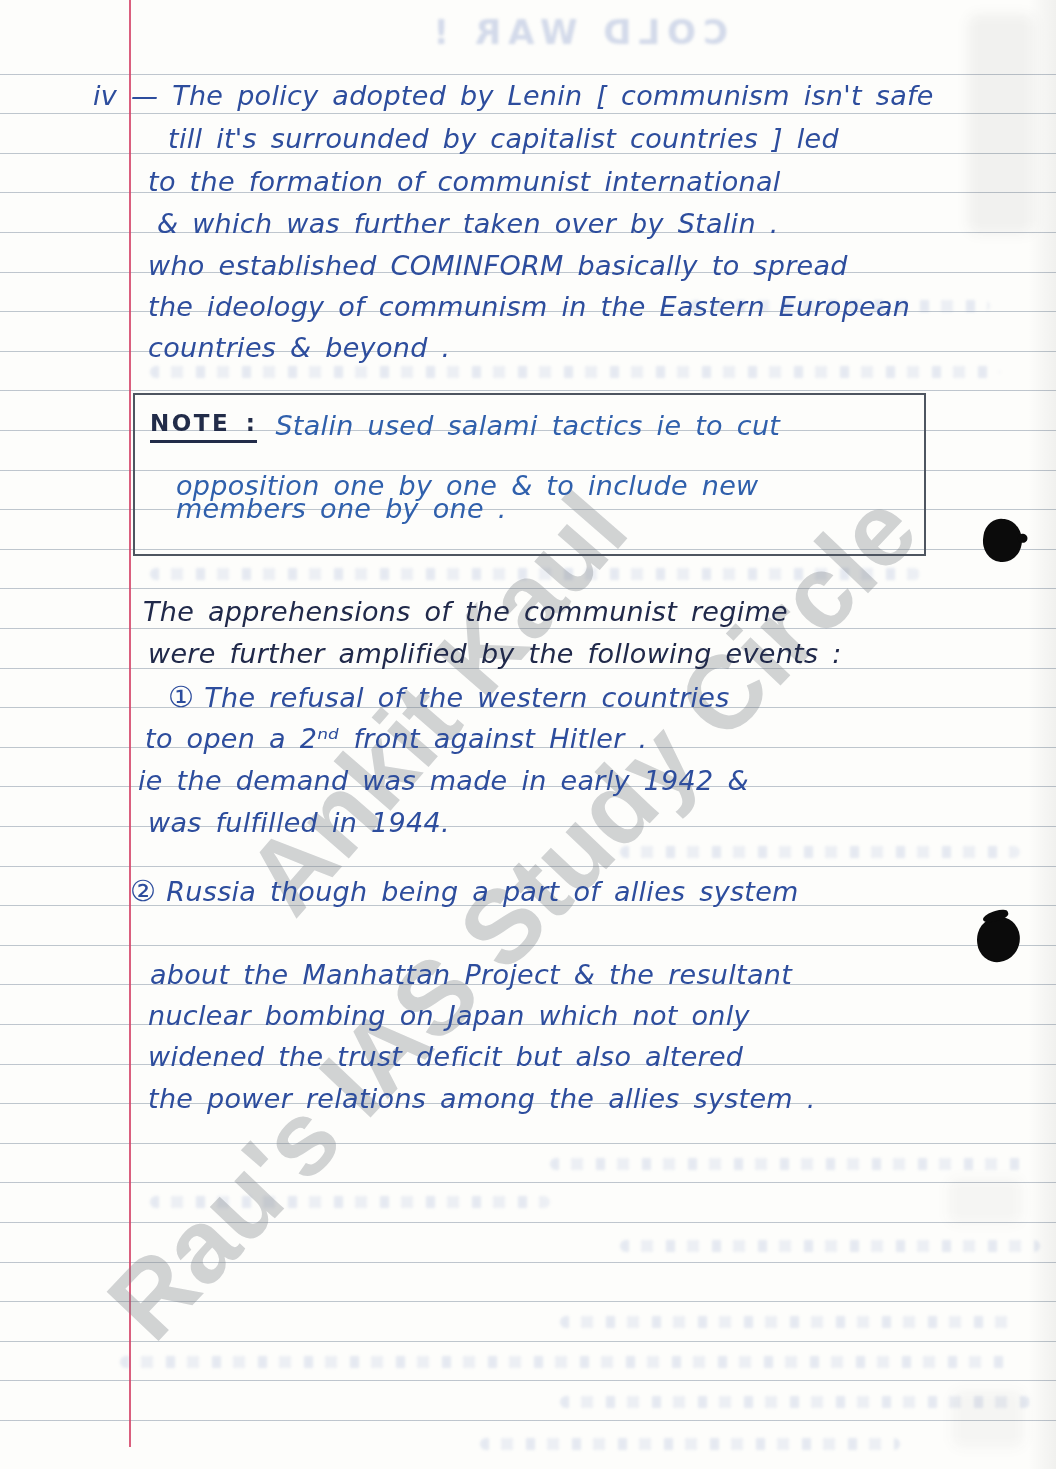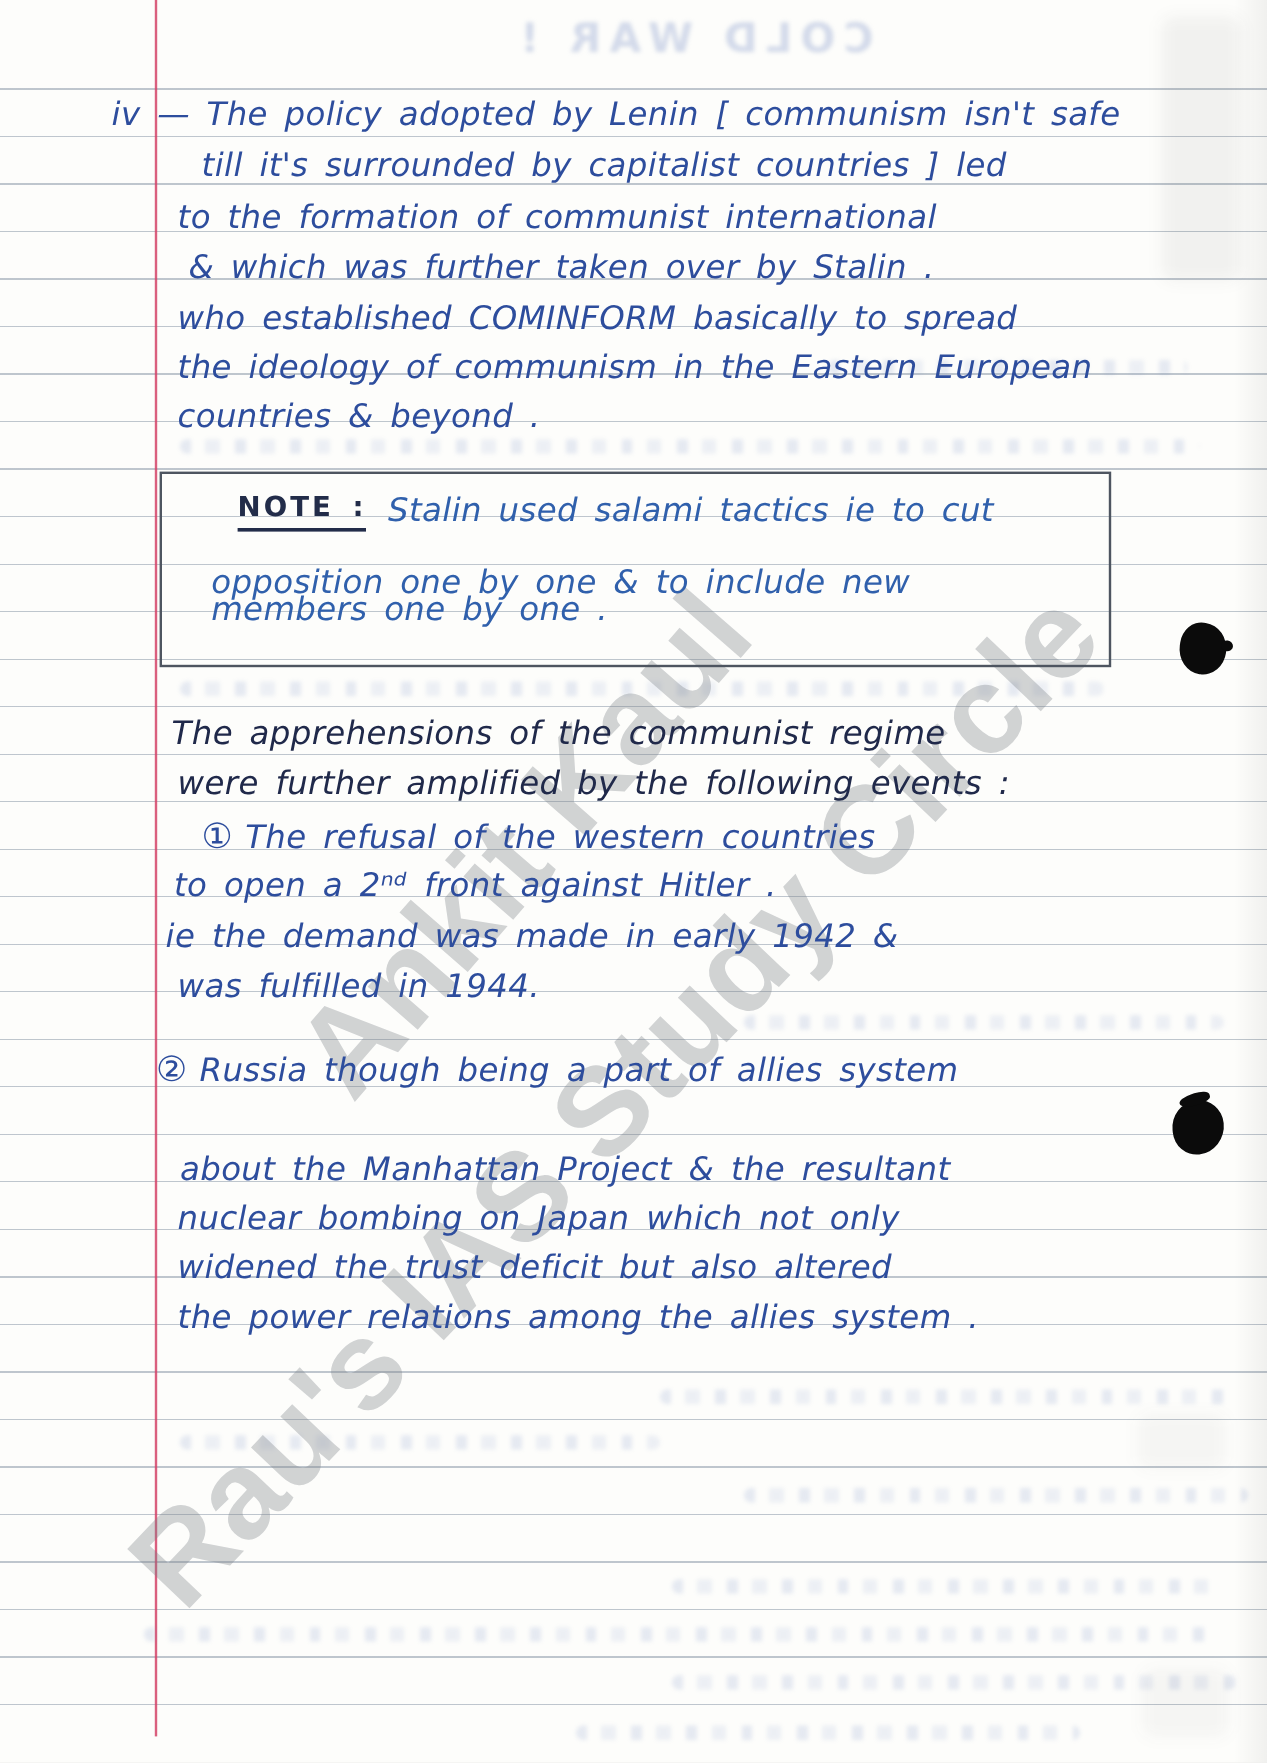--- a/index.html
+++ b/index.html
@@ -34,21 +34,21 @@
     position:absolute;font-style:italic;font-size:27px;line-height:1.15;
     color:#2d4d9d;letter-spacing:.3px;word-spacing:5px;white-space:nowrap;
   }
   .dark{color:#20294a;}
   .note-ink{color:#3060ac;}
   .u{text-underline-offset:3px;}
   .marker{font-style:normal;font-size:29px;margin-right:10px;}
   .note-label{
     display:inline-block;font-style:normal;font-weight:bold;font-size:23px;
     letter-spacing:2.5px;color:#222c49;border-bottom:3px solid #222c49;
-    padding-bottom:4px;margin-right:18px;transform:translateY(-4px);margin-left:48px;
+    padding-bottom:4px;margin-right:18px;transform:translateY(-4px);
   }
   .note-box{
     position:absolute;left:133px;top:393px;width:789px;height:159px;
     border:2px solid #4e5560;background:rgba(255,255,255,.0);
   }
   
   .blot{position:absolute;background:#0b0b0b;}
   .blot1{left:983px;top:519px;width:39px;height:43px;border-radius:46% 54% 50% 52%;transform:rotate(8deg);}
   .blot1::after{content:"";position:absolute;right:-5px;top:12px;width:10px;height:9px;background:#0b0b0b;border-radius:50%;}
   .blot2{left:977px;top:917px;width:43px;height:45px;border-radius:52% 48% 55% 47%;transform:rotate(-6deg);}

